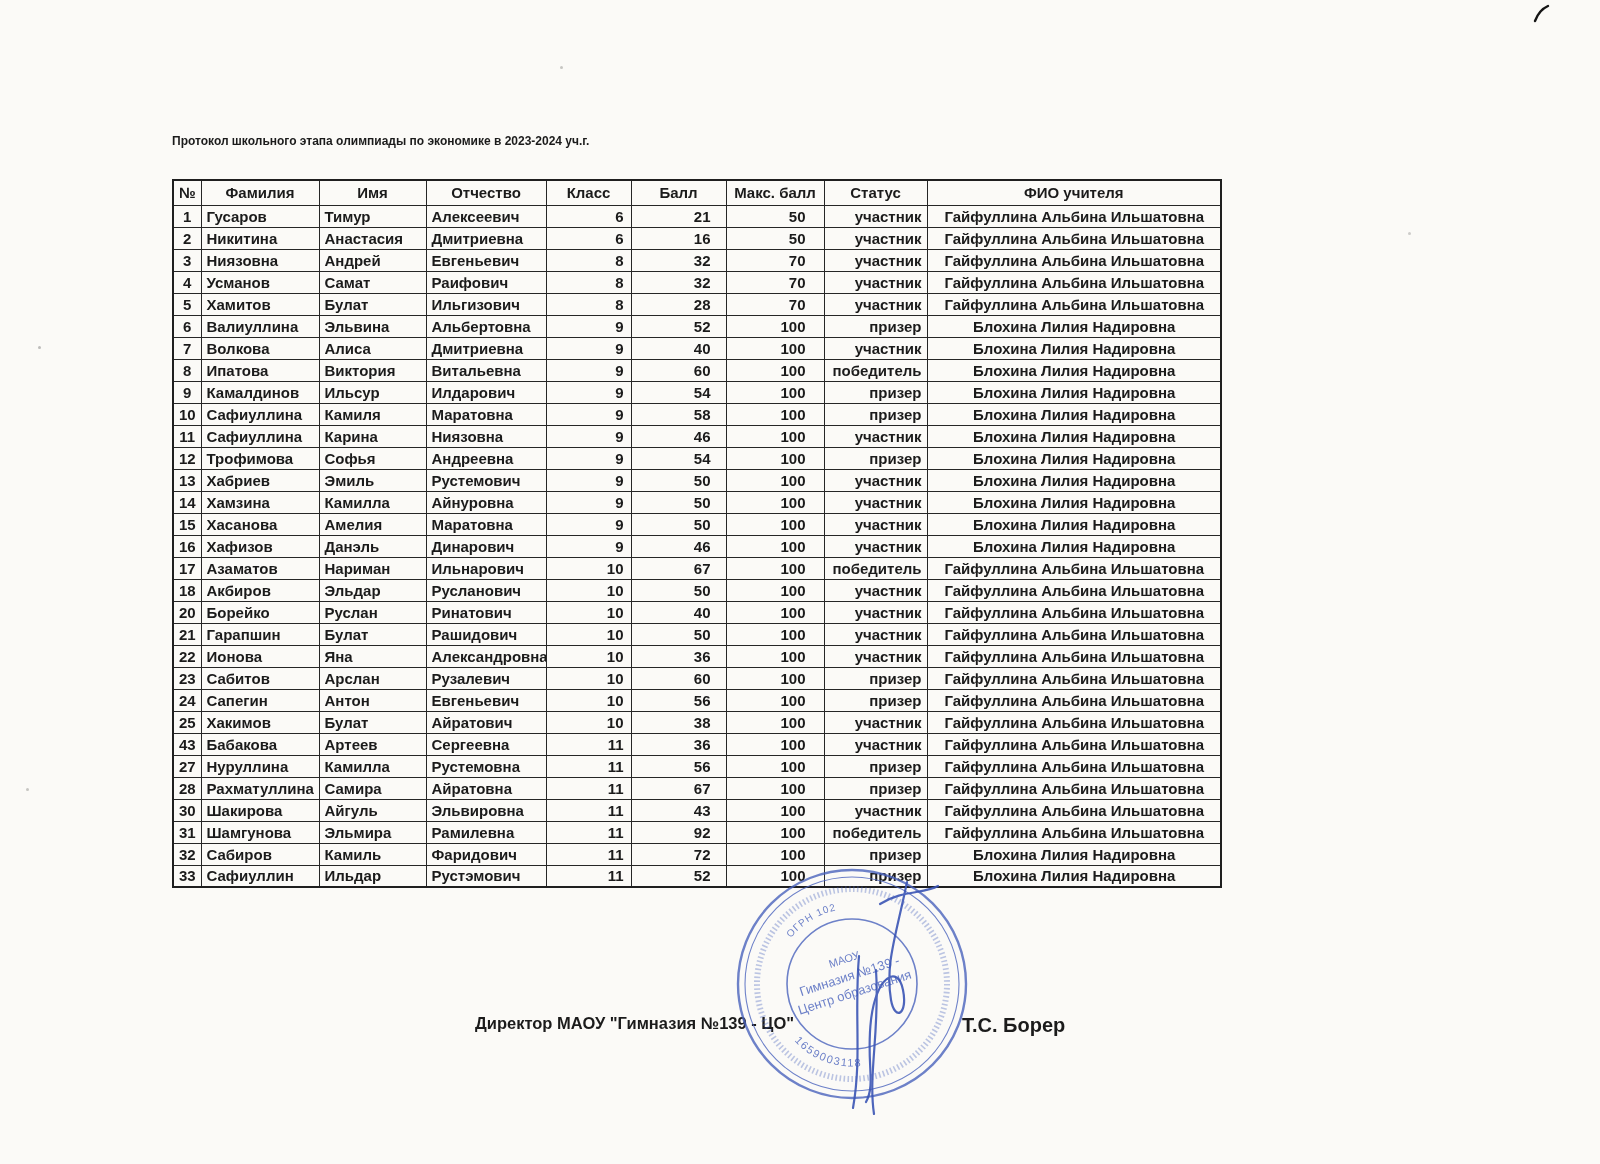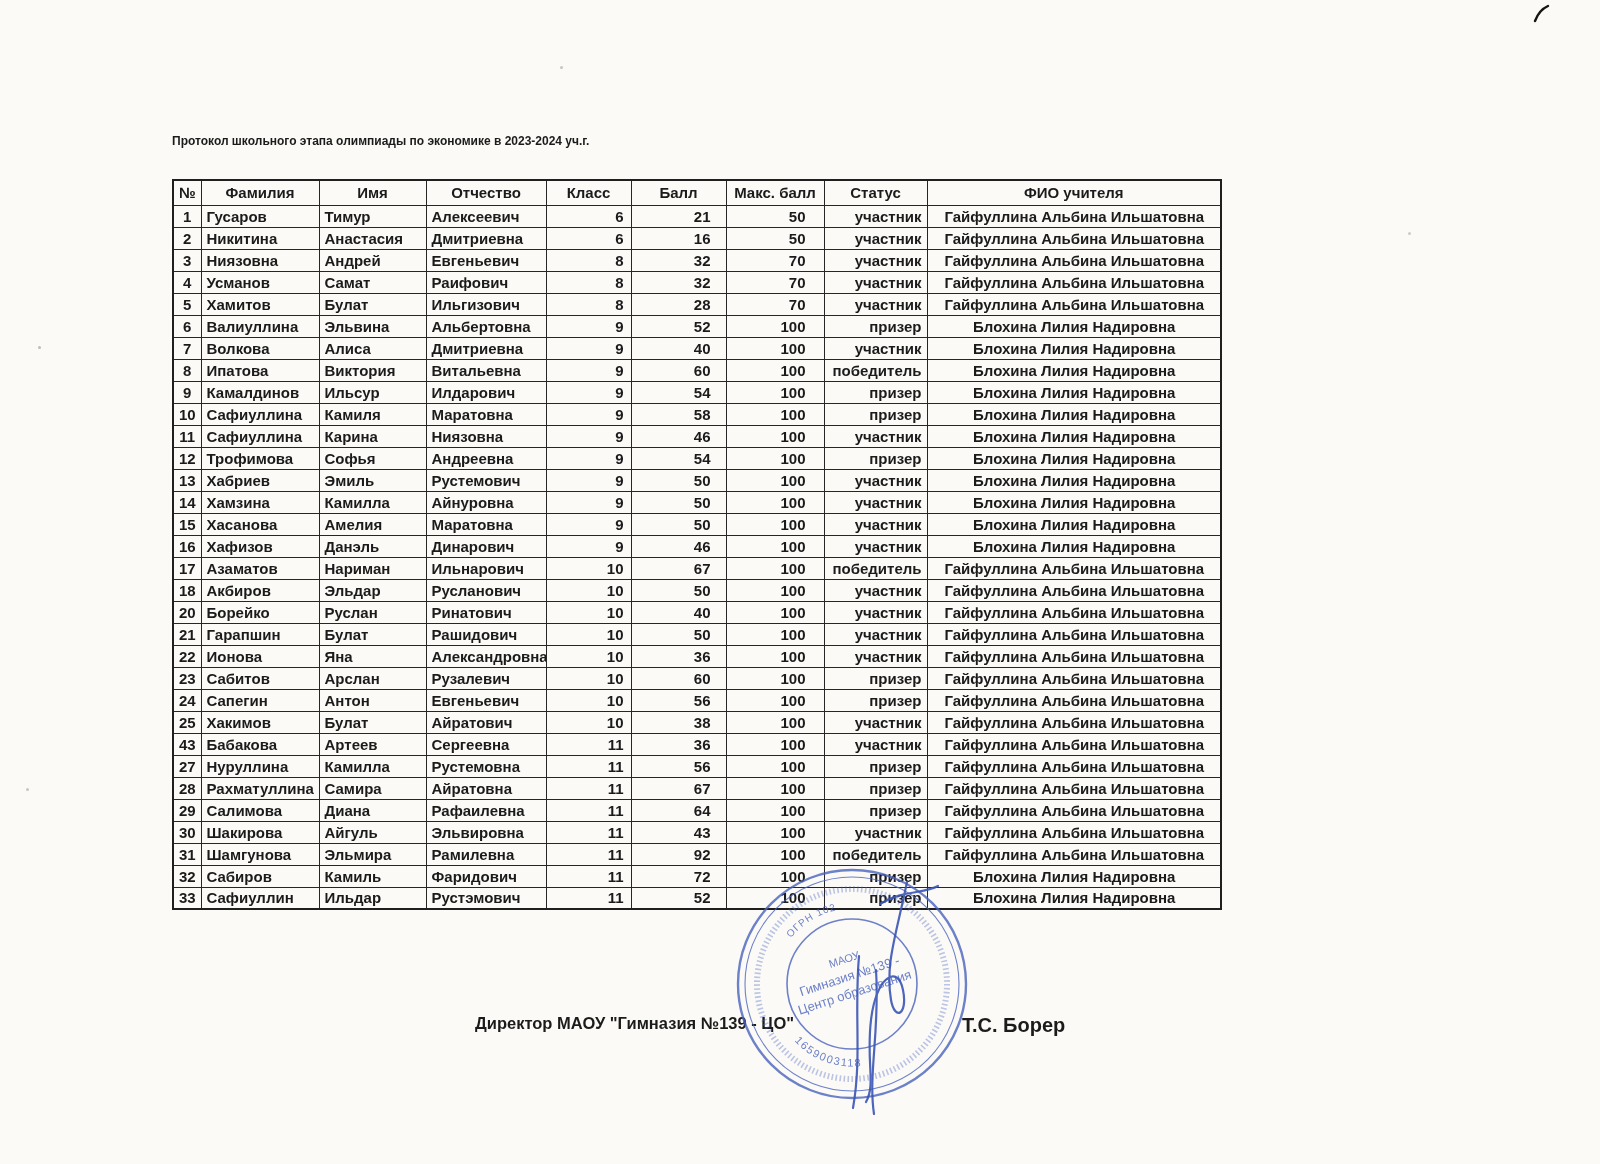--- a/index.html
+++ b/index.html
@@ -376,31 +376,20 @@
           <td class="col7">призер</td>
           <td class="col8">Гайфуллина Альбина Ильшатовна</td>
         </tr>
         <tr>
           <td class="col0">28</td>
           <td class="col1">Рахматуллина</td>
           <td class="col2">Самира</td>
           <td class="col3">Айратовна</td>
           <td class="col4">11</td>
           <td class="col5">67</td>
-          <td class="col6">100</td>
-          <td class="col7">призер</td>
-          <td class="col8">Гайфуллина Альбина Ильшатовна</td>
-        </tr>
-        <tr>
-          <td class="col0">29</td>
-          <td class="col1">Салимова</td>
-          <td class="col2">Диана</td>
-          <td class="col3">Рафаилевна</td>
-          <td class="col4">11</td>
-          <td class="col5">64</td>
           <td class="col6">100</td>
           <td class="col7">призер</td>
           <td class="col8">Гайфуллина Альбина Ильшатовна</td>
         </tr>
         <tr>
           <td class="col0">30</td>
           <td class="col1">Шакирова</td>
           <td class="col2">Айгуль</td>
           <td class="col3">Эльвировна</td>
           <td class="col4">11</td>

